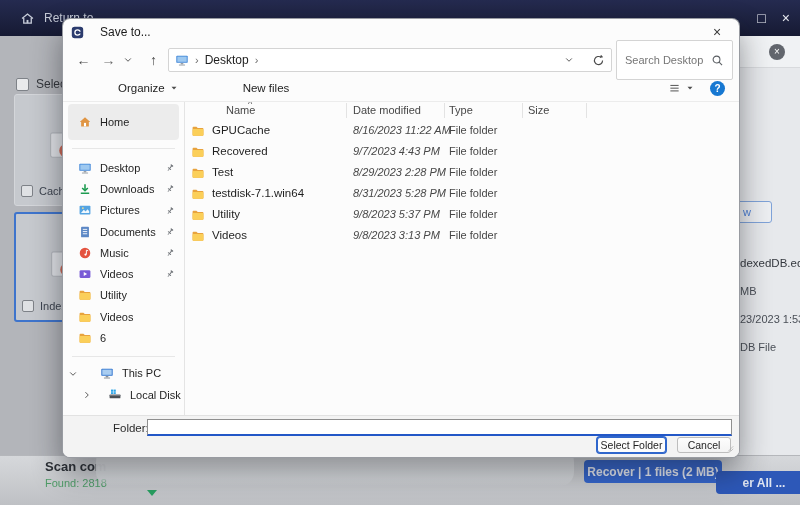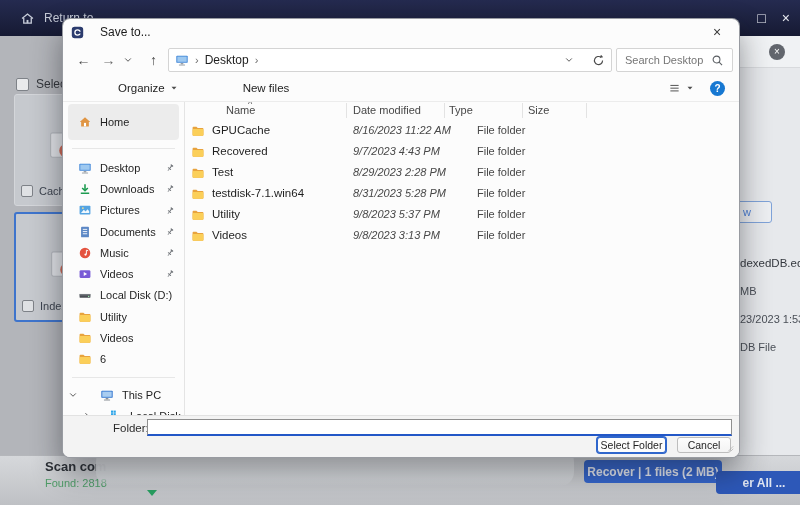--- a/index.html
+++ b/index.html
@@ -63,21 +63,21 @@
   .dtitle .dttl{margin-left:16px;font-size:12px;color:#1b1b1b;}
   .dclose{margin-left:auto;width:28px;text-align:center;font-size:14px;color:#3a3a3a;}
 
   .addr{height:30px;display:flex;align-items:center;padding:0 6px 0 10px;gap:4px;flex:0 0 auto;}
   .navbtn{width:21px;text-align:center;font-size:14px;color:#474747;flex:0 0 auto;}
   .navbtn.small{width:16px;}
   .addrbox{height:24px;flex:0 0 444px;border:1px solid #d4d4d4;background:#fff;border-radius:2px;
            display:flex;align-items:center;padding:0 6px;box-sizing:border-box;font-size:12px;color:#1f1f1f;}
   .crumbsep{color:#6d6d6d;padding:0 6px;font-size:11px;}
   .addrbox .sp{flex:1;}
-  .srchbox{height:24px;flex:1;border:1px solid #d4d4d4;background:#fff;border-radius:2px;
+  .srchbox{height:40px;flex:1;border:1px solid #d4d4d4;background:#fff;border-radius:2px;
            display:flex;align-items:center;padding:0 8px;box-sizing:border-box;}
   .srchbox .ph{flex:1;font-size:11px;color:#767676;}
 
   .tbar{height:26px;display:flex;align-items:center;padding:0 14px;flex:0 0 auto;font-size:11.5px;color:#1e1e1e;}
   .tbtn{display:flex;align-items:center;gap:5px;margin-left:41px;}
   .tbar .gap{width:24px;}
   .tbar .sp{flex:1;}
   .helpic{width:15px;height:15px;border-radius:50%;background:#1778d2;color:#fff;font-size:10px;
           font-weight:700;line-height:15px;text-align:center;margin-left:16px;}
 
@@ -99,21 +99,21 @@
   .lhead .hname{position:absolute;left:8px;top:2px;margin-left:32px;}
   .lhead .hsort{position:absolute;left:62px;top:-3px;font-size:9px;color:#555;}
   .lhead .hdate{position:absolute;left:167px;top:2px;}
   .lhead .htype{position:absolute;left:263px;top:2px;}
   .lhead .hsize{position:absolute;left:342px;top:2px;}
   .colsep{position:absolute;top:1px;width:1px;height:15px;background:#e3e3e3;}
   .frow{height:21px;position:relative;font-size:11px;color:#474747;}
   .frow .fic{position:absolute;left:5px;top:4px;}
   .frow .fname{position:absolute;left:26px;top:4px;font-size:11.5px;color:#1f1f1f;white-space:nowrap;}
   .frow .fdate{position:absolute;left:167px;top:4px;font-style:italic;}
-  .frow .ftype{position:absolute;left:263px;top:4px;margin-left:28px;}
+  .frow .ftype{position:absolute;left:263px;top:4px;}
 
   .dfooter{height:41px;flex:0 0 41px;background:#f3f3f3;border-top:1px solid #e2e2e2;position:relative;}
   .flabel{position:absolute;left:50px;top:6px;font-size:11.5px;color:#2b2b2b;}
   .finput{position:absolute;left:84px;top:3px;width:585px;height:17px;box-sizing:border-box;
           background:#fff;border:1px solid #8f8f8f;border-bottom:2px solid #2257c7;
           font-family:"Liberation Sans",sans-serif;font-size:11px;padding:0 4px;outline:none;}
   .btn{position:absolute;top:21px;height:16px;border-radius:3px;font-size:10.5px;color:#1f1f1f;
        display:flex;align-items:center;justify-content:center;box-sizing:border-box;}
   .btn.primary{left:534px;width:69px;background:#fcfcfc;border:1px solid #2f66cc;box-shadow:0 0 0 1px #2f66cc;}
   .btn.plain{left:614px;width:54px;background:linear-gradient(#fdfdfd,#f3f3f3);border:1px solid #bdbdbd;}
@@ -403,30 +403,20 @@
             <span class="pin">
               <svg width="10" height="12" viewBox="0 0 16 16">
                 <g transform="rotate(38 8 8)" fill="#6f7378">
                   <rect x="5.6" y="2" width="4.8" height="2.2" rx="1"></rect>
                   <rect x="7.2" y="3.4" width="1.6" height="6" rx=".8"></rect>
                   <rect x="4.8" y="8.6" width="6.4" height="1.4" rx=".7"></rect>
                   <rect x="7.6" y="10" width=".8" height="3.6"></rect>
                 </g>
               </svg>
             </span>
-          </div>
-          <div class="srow">
-            <span>
-              <svg width="14" height="14" viewBox="0 0 16 16">
-                <rect x="1.8" y="6.8" width="12.4" height="4.4" rx="1" fill="#4a4e54"></rect>
-                <rect x="1.8" y="6.8" width="12.4" height="1.7" fill="#74787e"></rect>
-                <circle cx="12.2" cy="9.6" r=".8" fill="#9aefae"></circle>
-              </svg>
-            </span>
-            <span class="slbl">Local Disk (D:)</span>
           </div>
           <div class="srow">
             <span>
               <svg width="14" height="14" viewBox="0 0 16 16">
                 <path d="M1.8 4.2q0-1 1-1h3.4l1.5 1.5h5.5q1 0 1 1v6.6q0 1-1 1H2.8q-1 0-1-1z" fill="#e8a33d"></path>
                 <rect x="1.8" y="5.8" width="12.4" height="7.5" rx="1" fill="#fbcf59"></rect>
               </svg>
             </span>
             <span class="slbl">Utility</span>
           </div>

